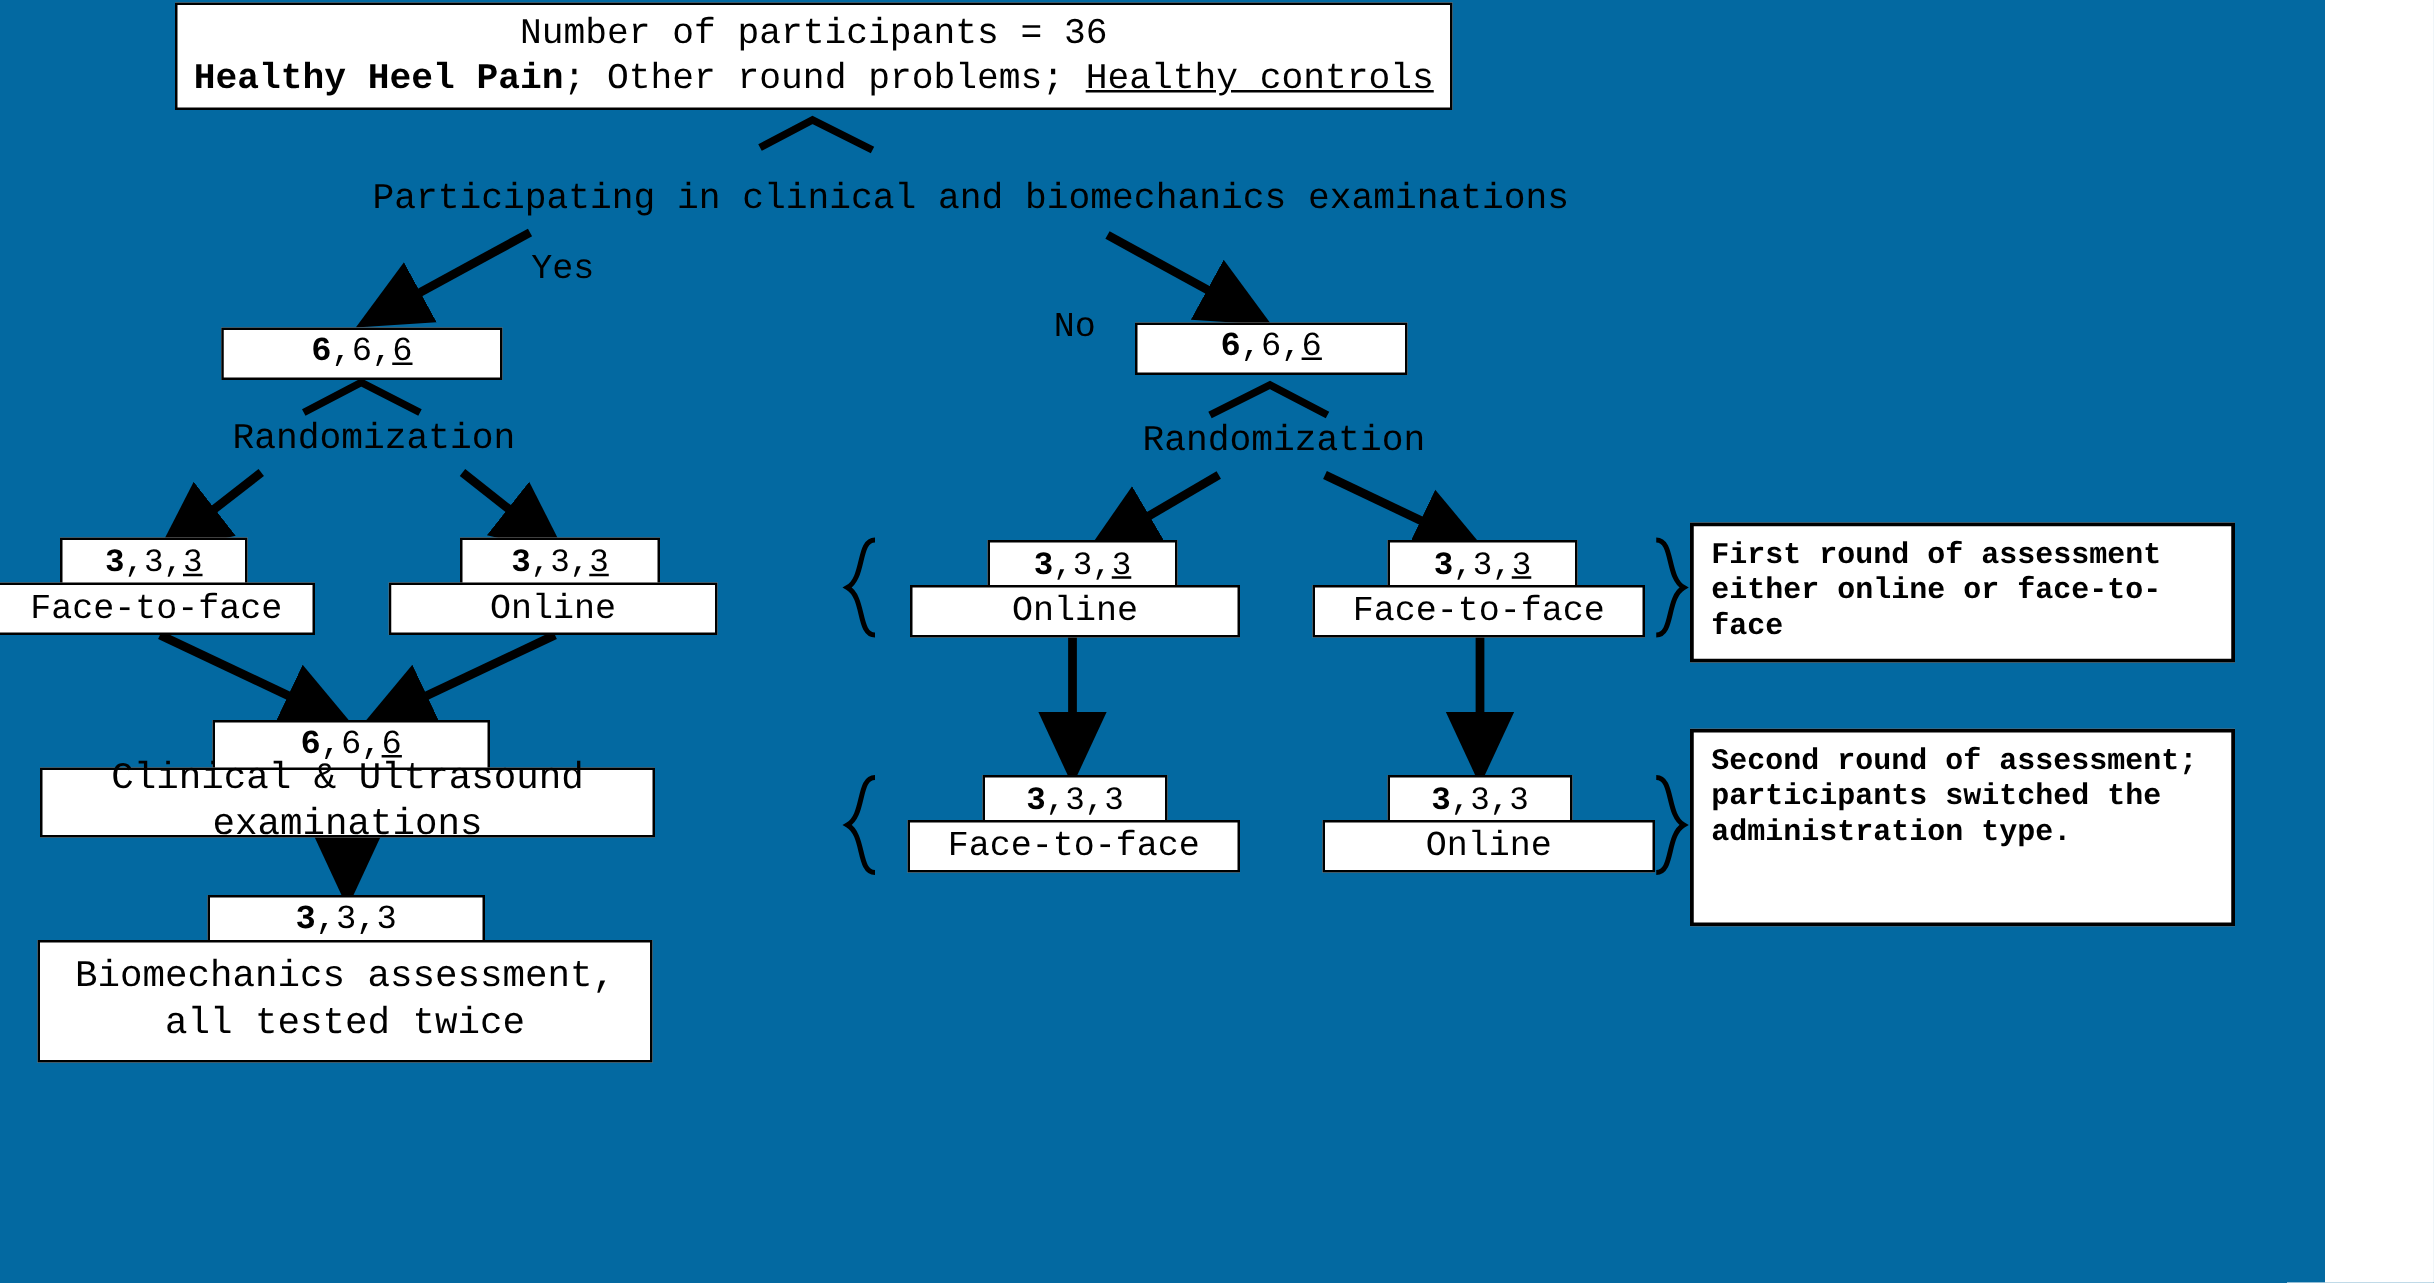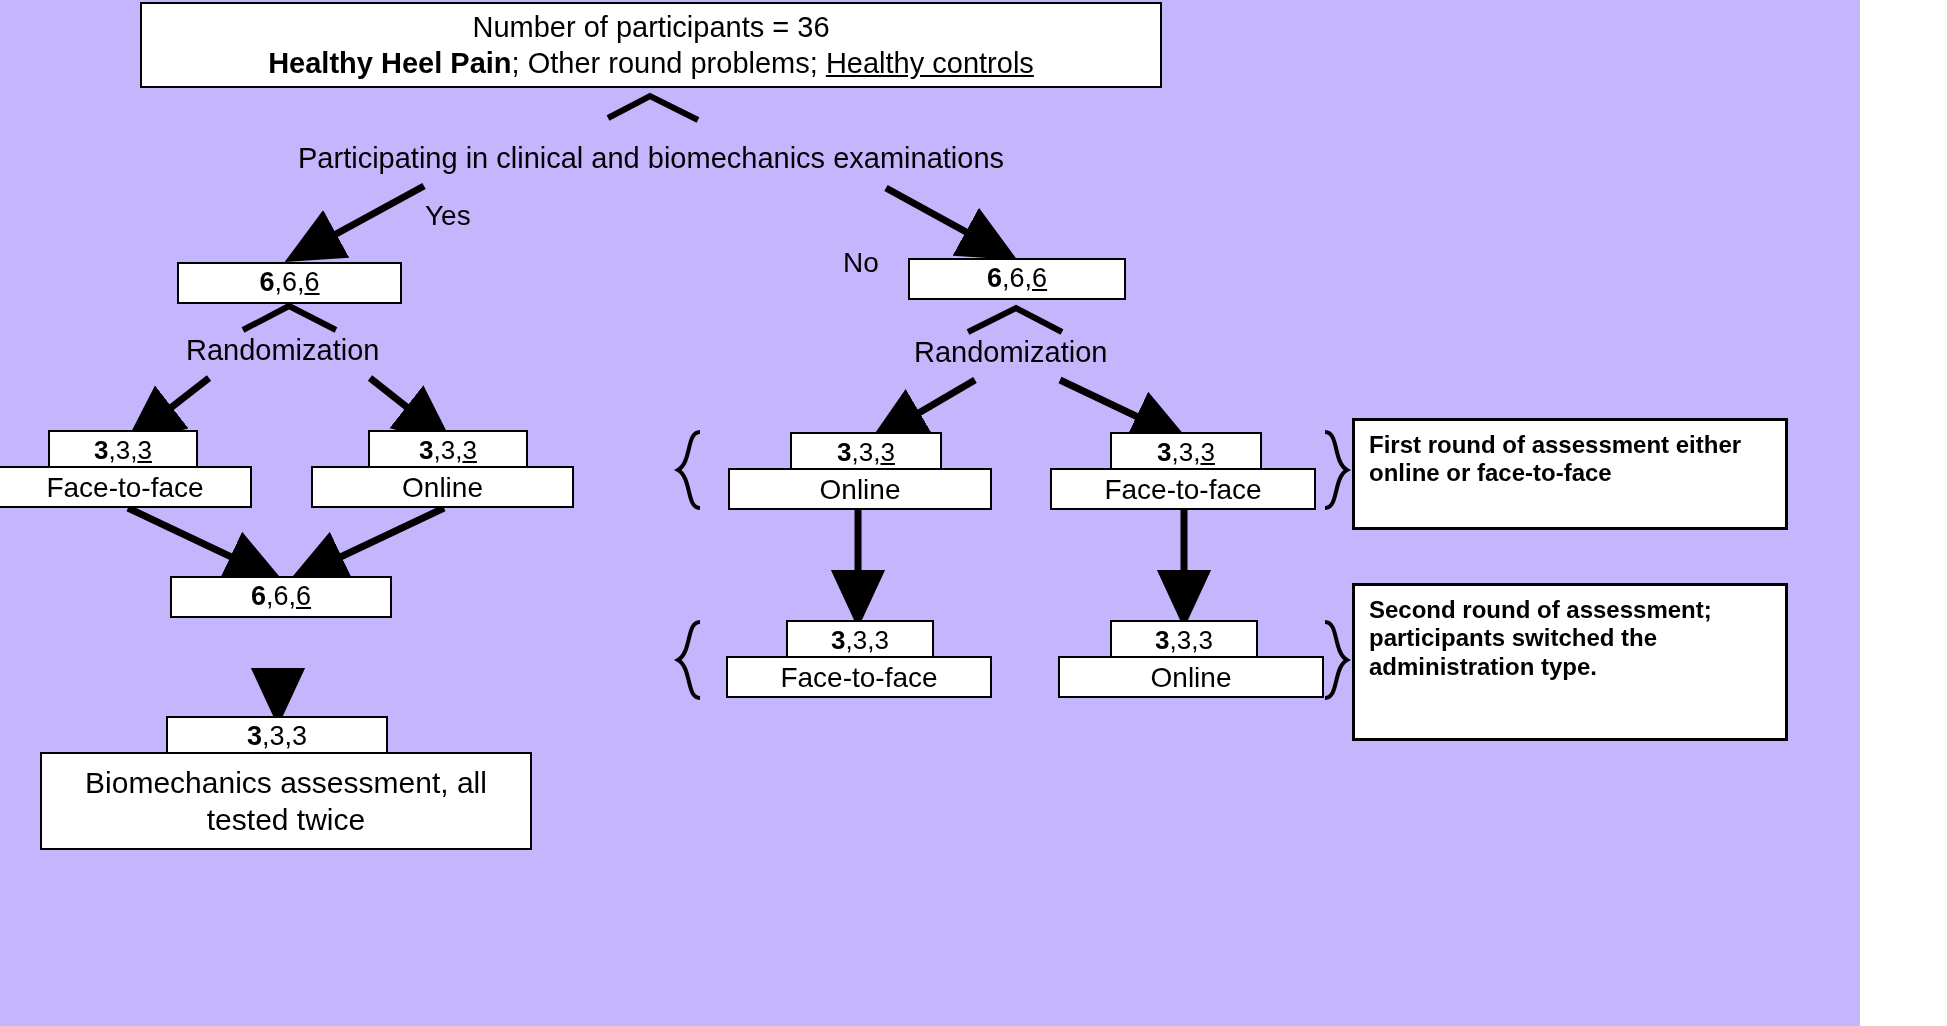--- a/index.html
+++ b/index.html
@@ -4,22 +4,22 @@
 <style>
   html, body {
     margin: 0;
     padding: 0;
     background: #ffffff;
   }
   #canvas {
     position: relative;
     width: 1860px;
     height: 1026px;
-    background: #c4b5fd;
-    font-family: Liberation Sans, sans-serif;
+    background: #0369a1;
+    font-family: Liberation Mono, monospace;
     color: #000000;
     overflow: hidden;
   }
   .box {
     position: absolute;
     box-sizing: border-box;
     border: 2px solid #000;
     background: #fff;
     display: flex;
     align-items: center;
@@ -142,29 +142,32 @@
     <span>Online</span>
   </div>
 
   <div class="box" style="left:170px; top:576px; width:222px; height:42px; font-size:27px;">
     <span class="b">6</span>
       <span>, </span>
       <span>6</span>
       <span>, </span>
       <span class="u">6</span>
   </div>
+  <div class="box" style="left:32px; top:614px; width:492px; height:56px; font-size:30px;">
+    <span>Clinical &amp; Ultrasound examinations</span>
+  </div>
 
   <div class="box" style="left:166px; top:716px; width:222px; height:42px; font-size:27px;">
     <span class="b">3</span>
       <span>, </span>
       <span>3</span>
       <span>, </span>
       <span>3</span>
   </div>
-  <div class="box" style="left:30px; top:752px; width:492px; height:98px; font-size:30px; padding:14px 10px;margin-left:10px;">
+  <div class="box" style="left:30px; top:752px; width:492px; height:98px; font-size:30px; padding:14px 10px;">
     <span>Biomechanics assessment, all tested twice</span>
   </div>
 
   <div class="box" style="left:908px; top:258px; width:218px; height:42px; font-size:27px;">
     <span class="b">6</span>
       <span>, </span>
       <span>6</span>
       <span>, </span>
       <span class="u">6</span>
   </div>

